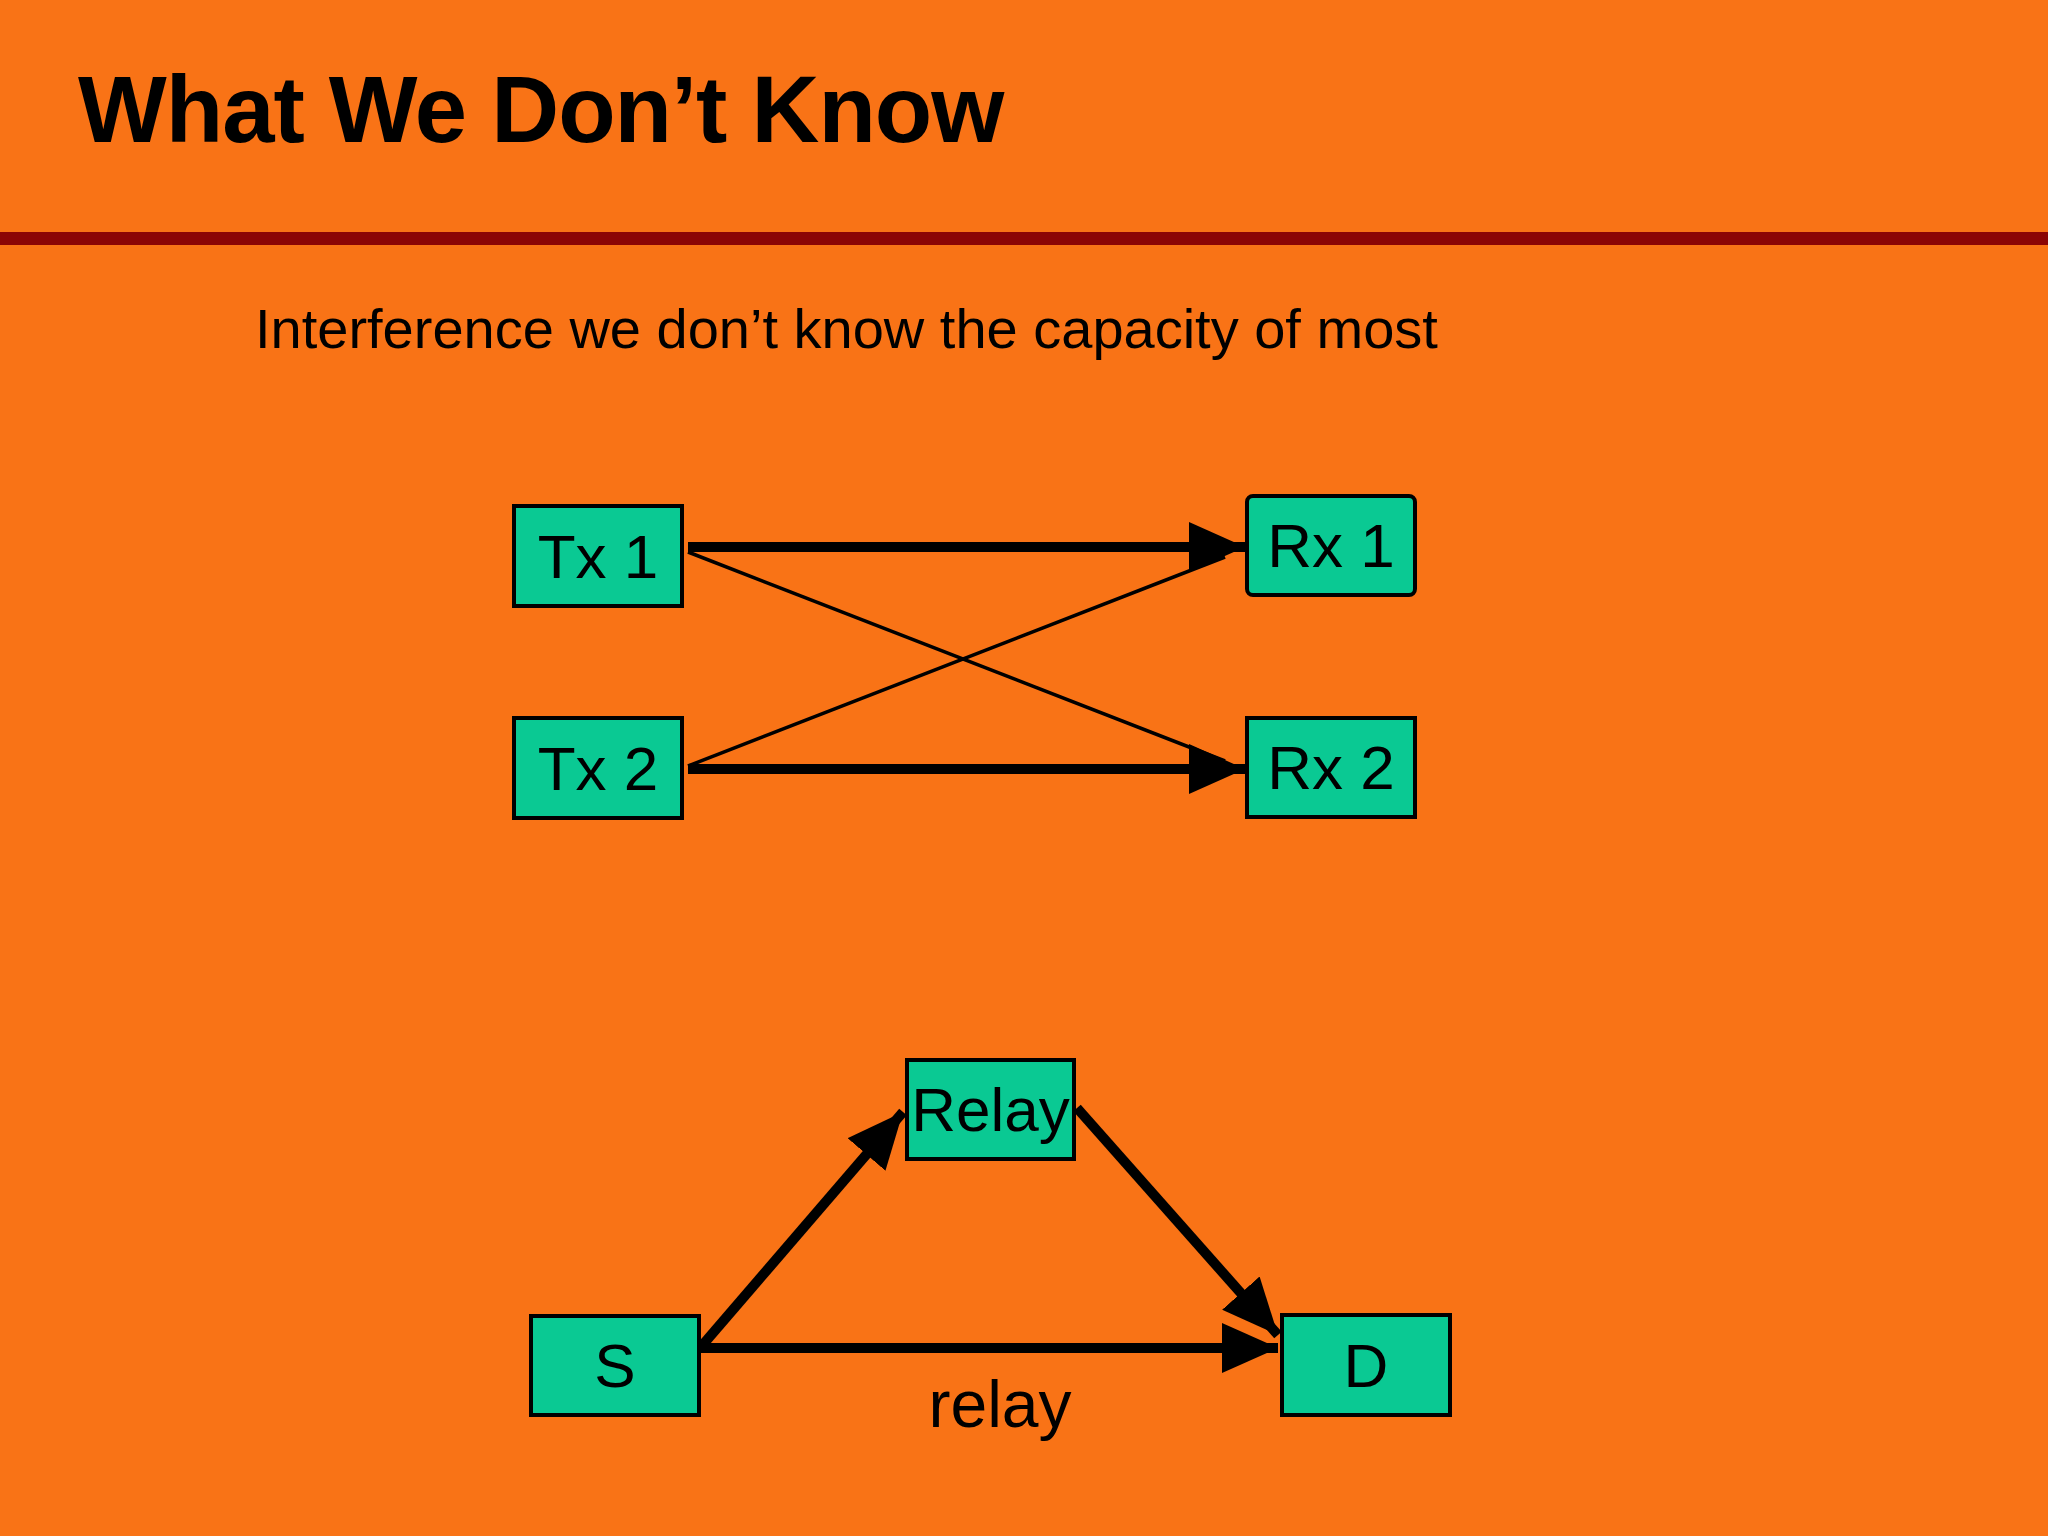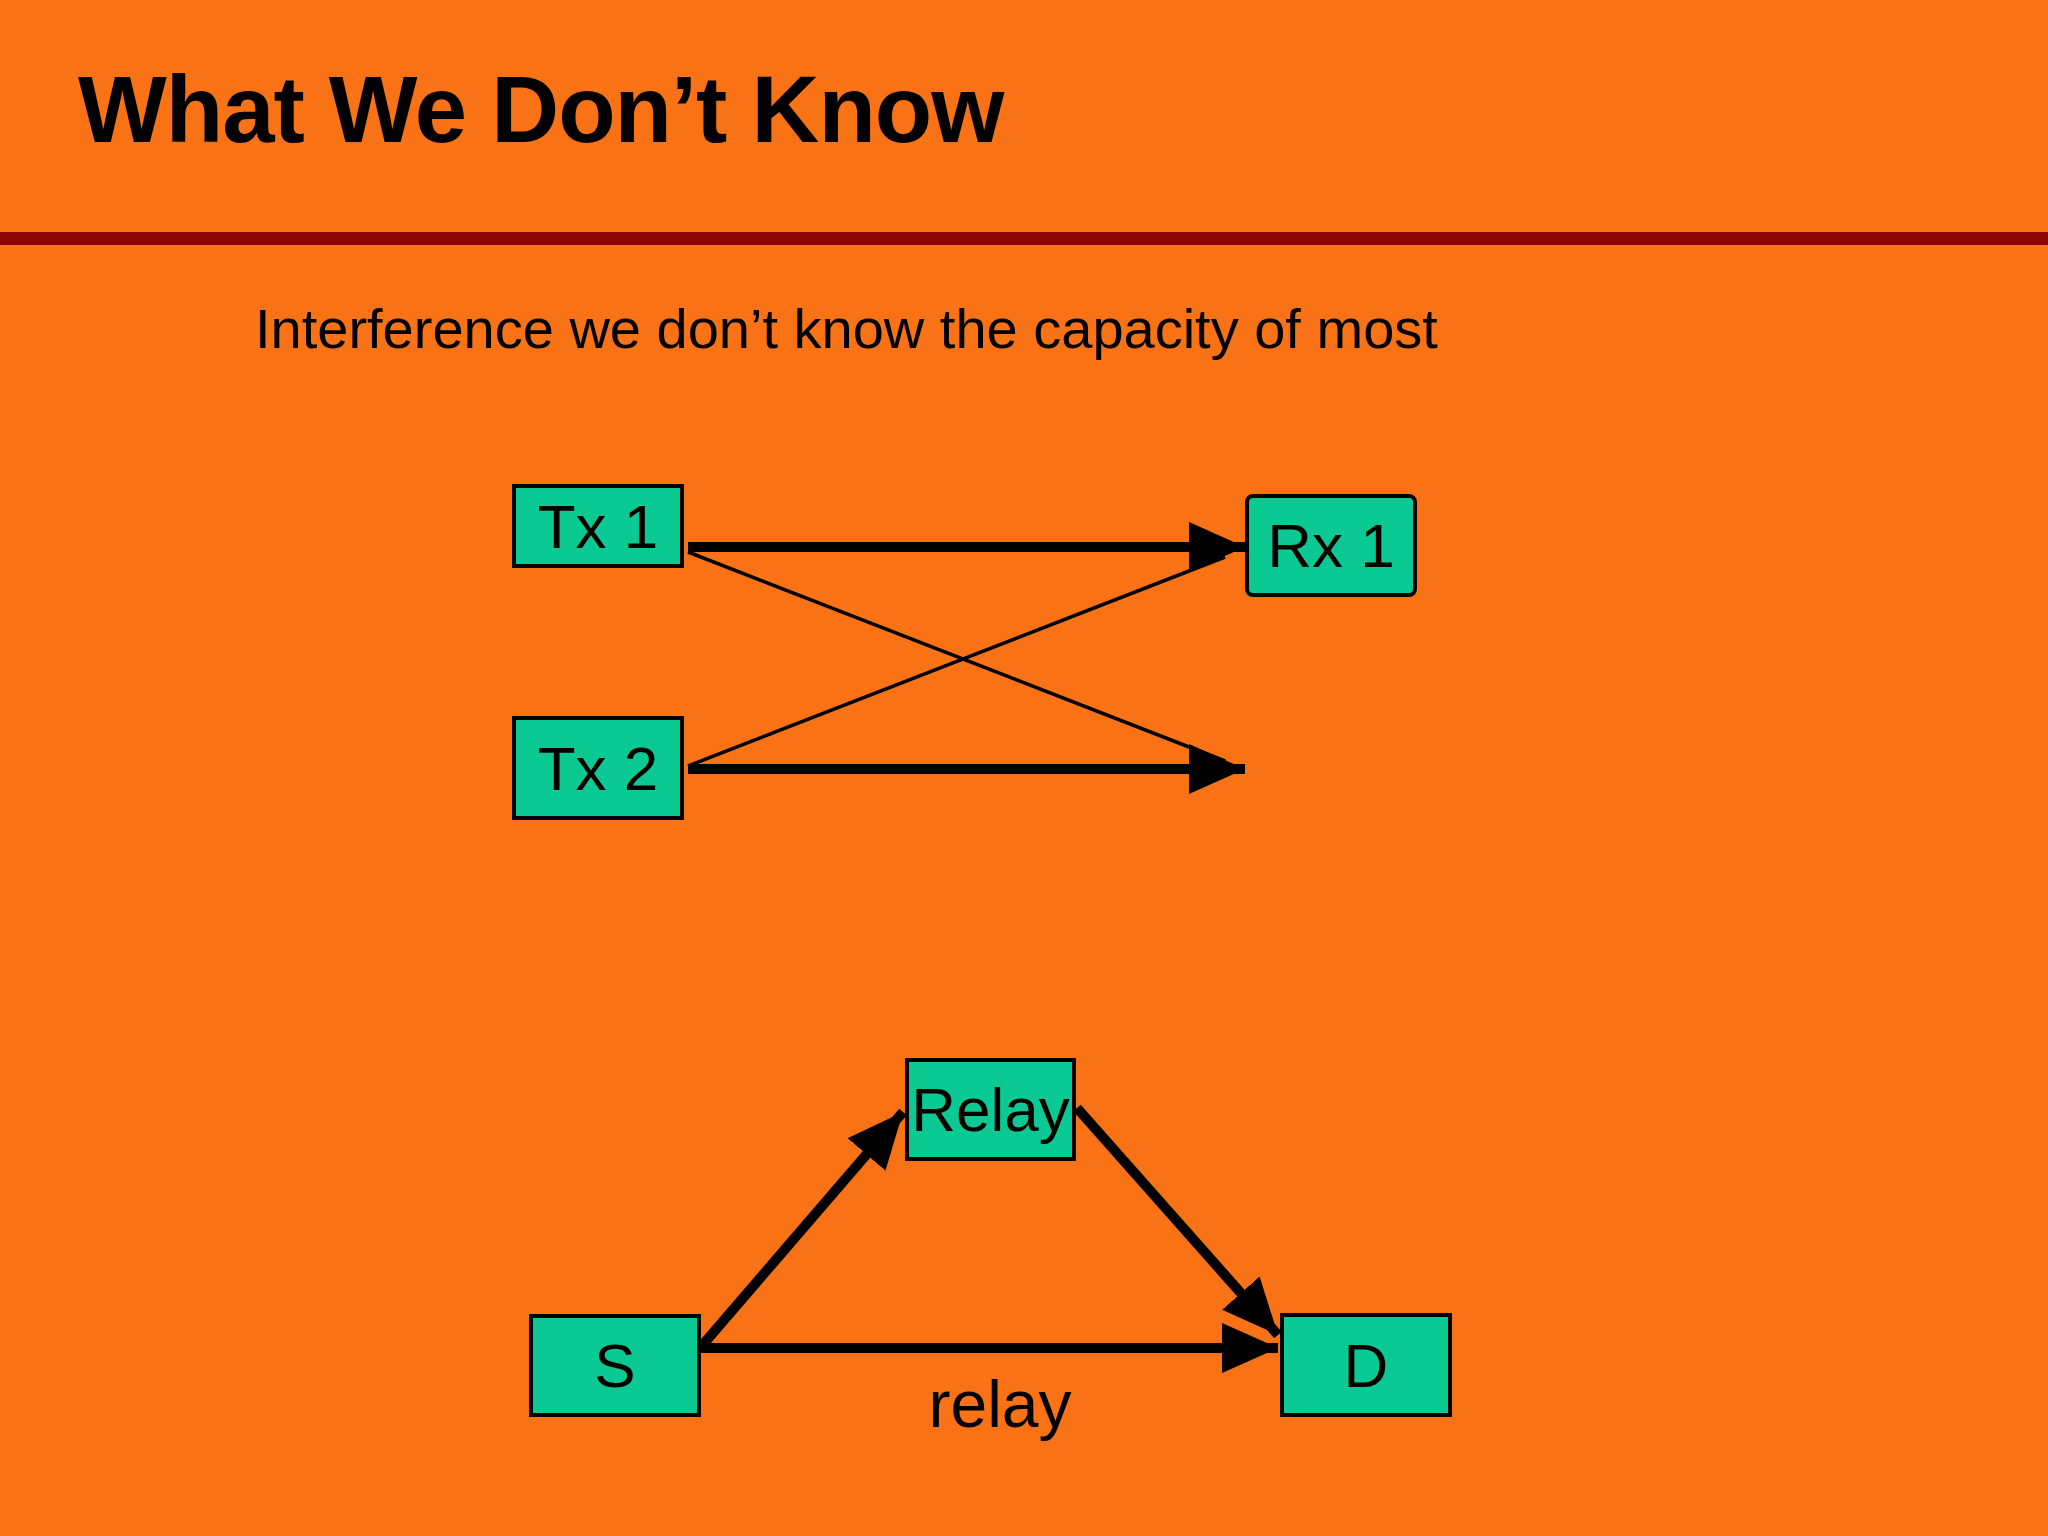--- a/index.html
+++ b/index.html
@@ -55,21 +55,21 @@
     position: absolute;
     box-sizing: border-box;
     border: 4px solid #000;
     background: #0AC993;
     display: flex;
     align-items: center;
     justify-content: center;
     font-size: 62px;
     white-space: nowrap;
   }
-  .node-tx1  { left: 512px;  top: 484px;  width: 172px; height: 84px; }
+  .node-tx1  { left: 512px;  top: 504px;  width: 172px; height: 104px; }
   .node-rx1  { left: 1245px; top: 494px;  width: 172px; height: 103px; border-radius: 8px; }
   .node-tx2  { left: 512px;  top: 716px;  width: 172px; height: 104px; }
   .node-rx2  { left: 1245px; top: 716px;  width: 172px; height: 103px; }
   .node-relay{ left: 905px;  top: 1058px; width: 171px; height: 103px; }
   .node-s    { left: 529px;  top: 1314px; width: 172px; height: 103px; }
   .node-d    { left: 1280px; top: 1313px; width: 172px; height: 104px; }
   .caption {
     position: absolute;
     text-align: center;
     font-size: 66px;
@@ -109,20 +109,23 @@
 
   <div class="node node-tx1" style="background: rgb(10, 201, 147);">
     <span>Tx 1</span>
   </div>
   <div class="node node-rx1" style="background: rgb(10, 201, 147);">
     <span>Rx 1</span>
   </div>
   <div class="node node-tx2" style="background: rgb(10, 201, 147);">
     <span>Tx 2</span>
   </div>
+  <div class="node node-rx2" style="background: rgb(10, 201, 147);">
+    <span>Rx 2</span>
+  </div>
 
   <div class="node node-relay" style="background: rgb(10, 201, 147);">
     <span>Relay</span>
   </div>
   <div class="node node-s" style="background: rgb(10, 201, 147);">
     <span>S</span>
   </div>
   <div class="node node-d" style="background: rgb(10, 201, 147);">
     <span>D</span>
   </div>

